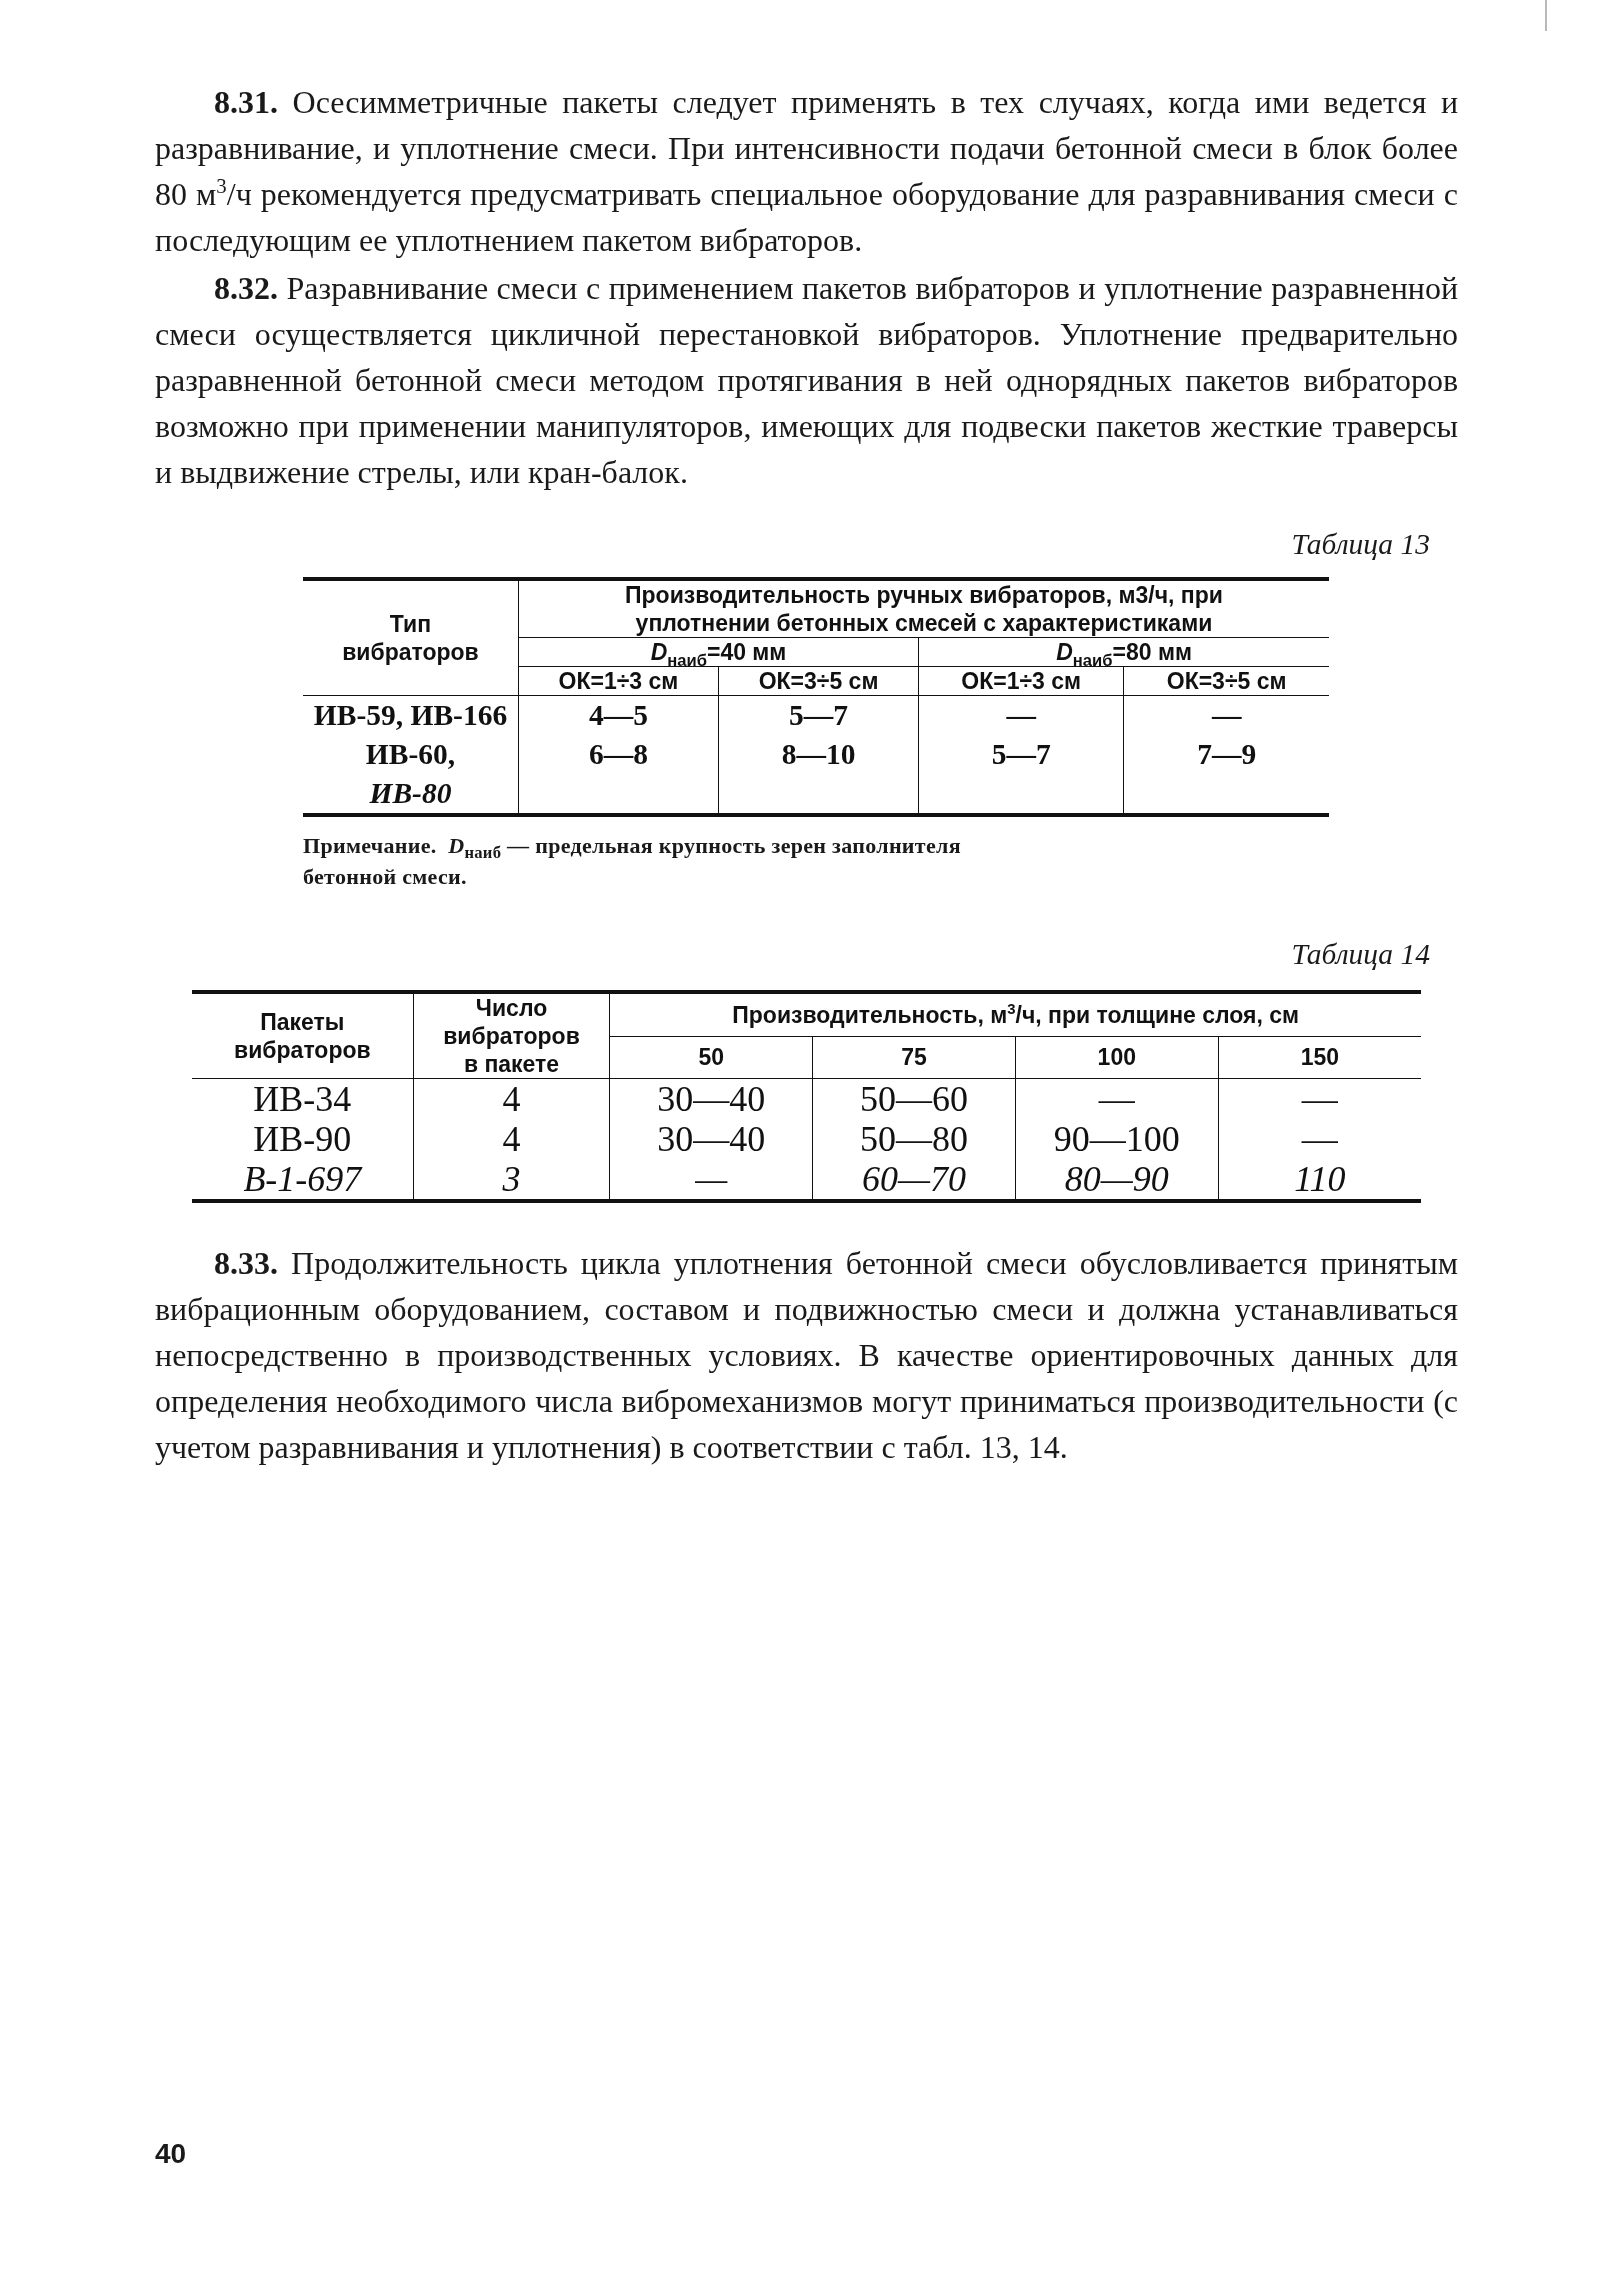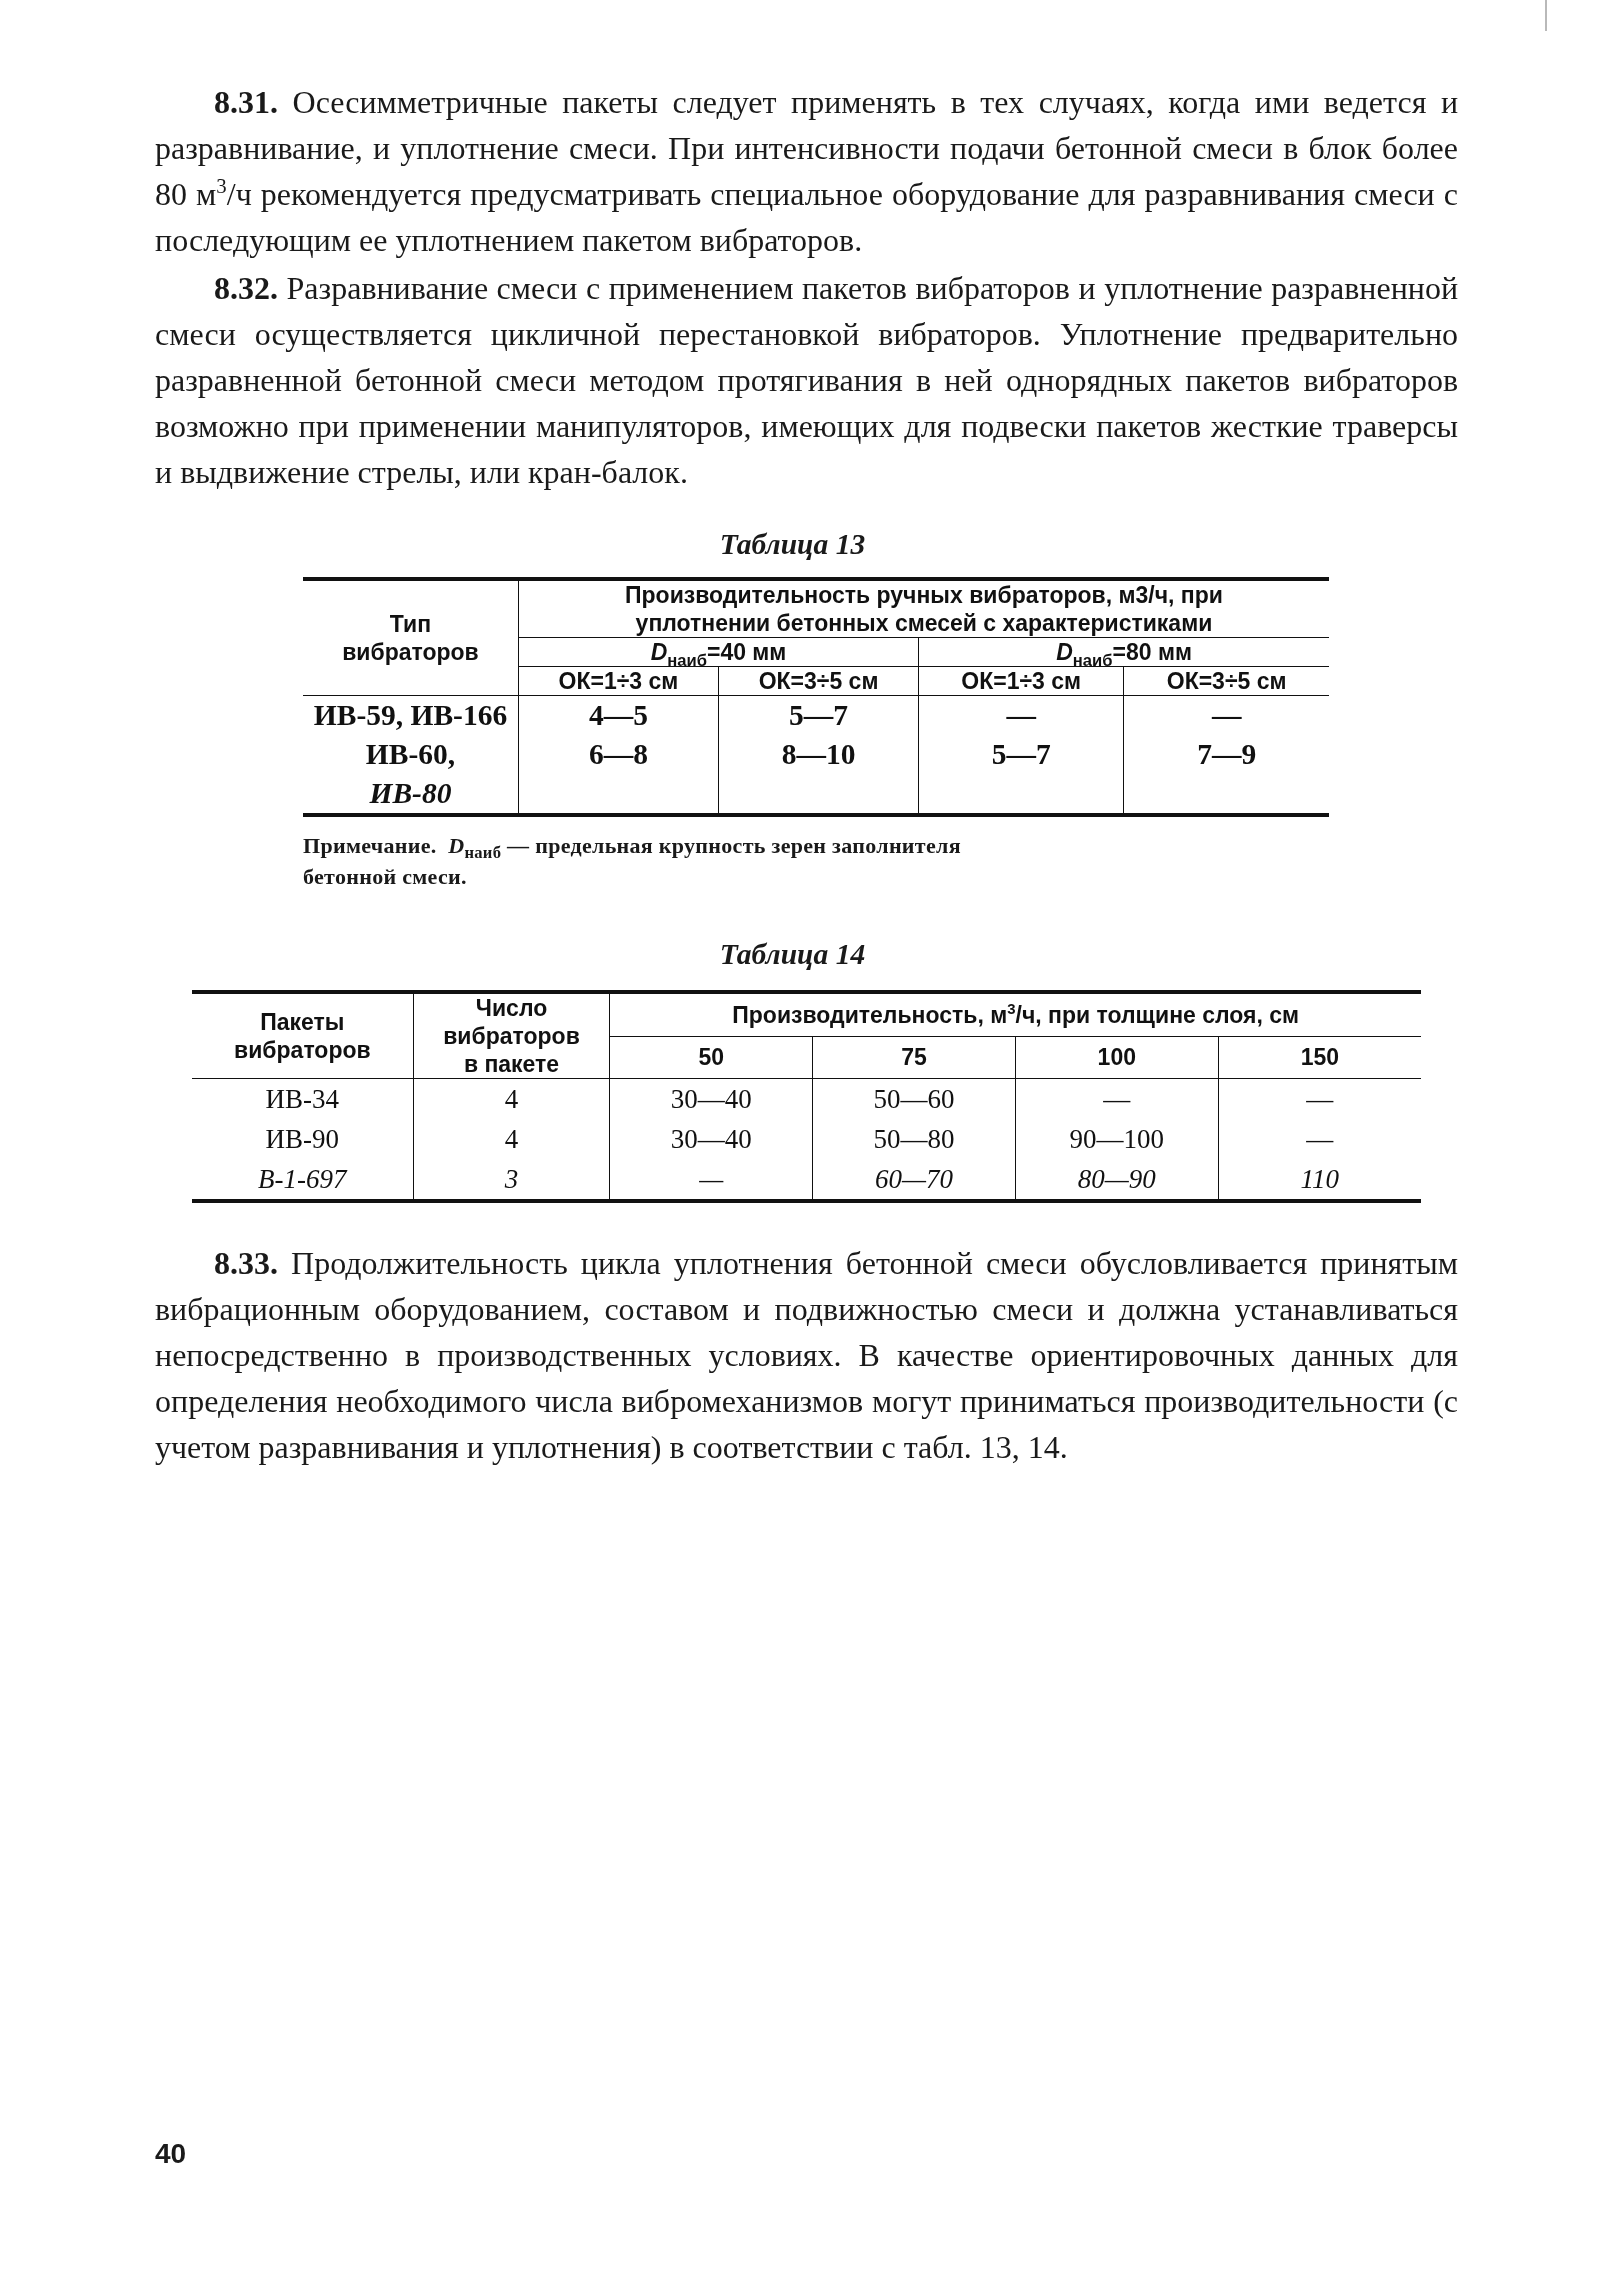--- a/index.html
+++ b/index.html
@@ -58,23 +58,23 @@
   sup {
     font-size: 0.65em;
     vertical-align: super;
     line-height: 0;
   }
 
   
   .tbl-caption {
     font-family: "Liberation Serif", serif;
     font-style: italic;
-    font-weight: bold;
+    font-weight: normal;
     font-size: 29.5px;
-    text-align: center;
+    text-align: right;
     padding-right: 28px;
   }
 
   
   .t13-wrap {
     margin-left: 148px;
     margin-right: 129px;
     margin-top: 16.6px;
   }
   table.doc {
@@ -141,21 +141,21 @@
     margin-right: 37px;
     margin-top: 18.5px;
   }
   .t14 td {
     font-family: "Liberation Sans", sans-serif;
     font-size: 23px;
     font-weight: bold;
   }
   .t14 .body-row td {
     font-family: "Liberation Serif", serif;
-    font-size: 27px;
+    font-size: 36px;
     font-weight: normal;
     line-height: 40px;
   }
   .t14 .cell-name {
     font-family: "Liberation Serif", serif;
     font-size: 29.5px;
     text-align: center;
     line-height: 40px;
   }
   .page-number {

